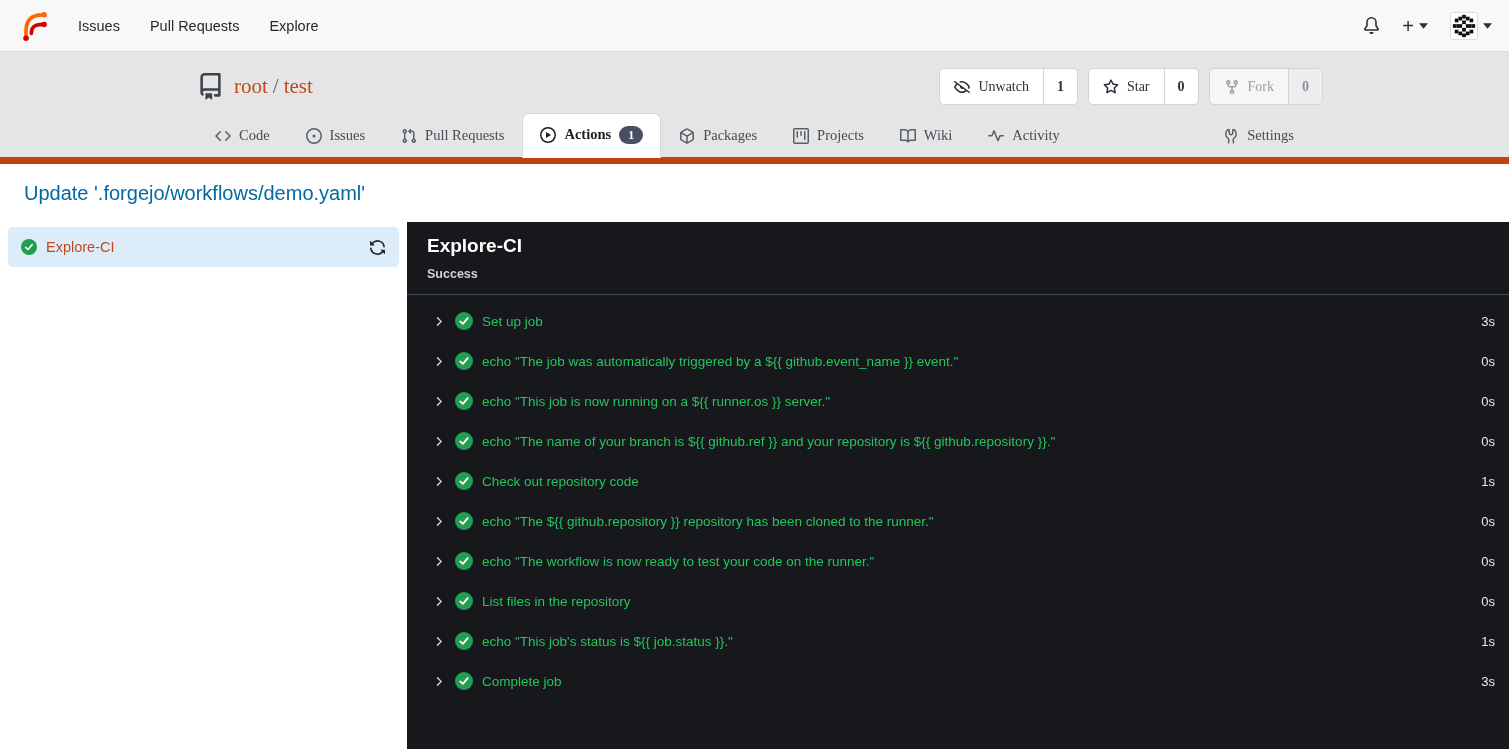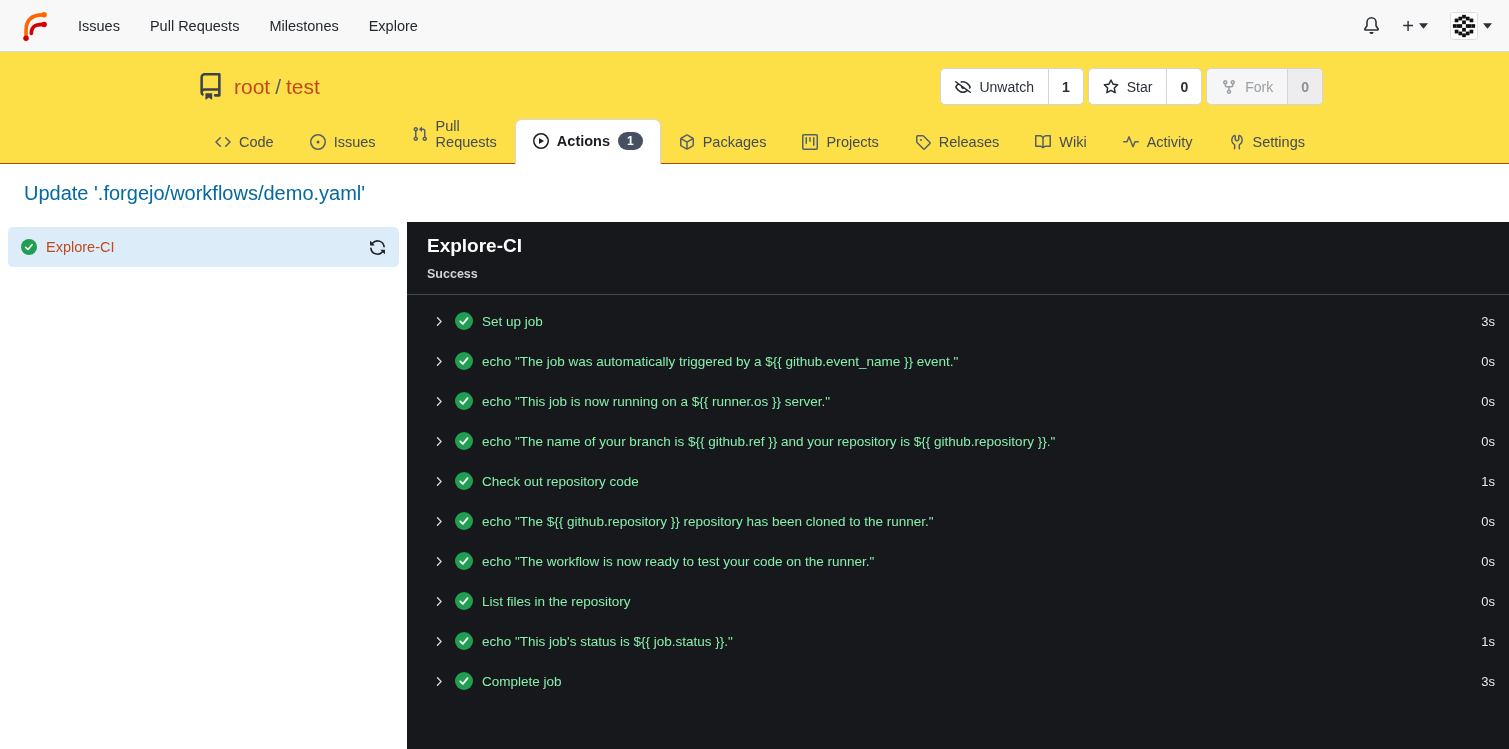--- a/index.html
+++ b/index.html
@@ -11,27 +11,27 @@
             border-bottom:1px solid #d9d9db; padding:0 17px; }
   .logo { width:34px; height:34px; margin-right:12px; }
   .nav-link { padding:0 15px; font-size:14.5px; color:#24292f; cursor:pointer; line-height:52px; }
   .navbar-right { margin-left:auto; display:flex; align-items:center; gap:22px; }
   .icon-btn { display:flex; align-items:center; gap:5px; color:#2b3138; cursor:pointer; }
   .plus-glyph { font-size:20px; line-height:1; color:#2b3138; }
   .caret { width:9px; height:6px; }
   .avatar { width:28px; height:28px; border-radius:3px; border:1px solid #ddd; background:#fff; }
 
   
-  .repo-header { position:relative; height:112px; background:#fde047; border-bottom:1px solid #c2410c; }
+  .repo-header { position:relative; height:112px; background:#e5e5e5; border-bottom:7px solid #c2410c;font-family:Liberation Serif, serif; }
   .repo-top { display:flex; align-items:center; padding:16px 186px 0 197px; }
   .repo-icon { width:27px; height:27px; color:#3c434b; margin-right:10px; }
   .repo-name { font-size:21px; }
   .repo-name a { color:#c2491d; text-decoration:none; cursor:pointer; }
   .repo-sep { color:#57606a; padding:0 5px; }
-  .repo-actions { margin-left:auto; display:flex; gap:4px;border-radius:15px; }
+  .repo-actions { margin-left:auto; display:flex; gap:10px;border-radius:15px; }
   .btn-group { display:flex; border:1px solid #d4d4d6; border-radius:5px; overflow:hidden;
                background:#fff; height:37px; font-size:14px; color:#2b3138; }
   .btn-main { display:flex; align-items:center; gap:8px; padding:0 14px; cursor:pointer; }
   .btn-count { display:flex; align-items:center; padding:0 13px; border-left:1px solid #d4d4d6;
                font-weight:600; cursor:pointer; }
   .btn-group.disabled { color:#9aa0a6; background:#f6f6f7; }
   .btn-group.disabled .btn-count { background:#ededef; color:#8c9196; }
   .btn-ico { width:16px; height:16px; fill:currentColor; }
 
   
@@ -58,37 +58,36 @@
 
   .panel { flex:1; background:#17181b; color:#ececec; }
   .panel-header { padding:13px 20px 13px; border-bottom:1px solid #434a55; }
   .panel-title { font-size:19px; font-weight:600; color:#fff; }
   .panel-status { font-size:12.5px; font-weight:700; color:#d2d2d2; margin-top:10px; }
   .steps { padding-top:6px; }
   .step-row { height:40px; display:flex; align-items:center; gap:9px; padding:0 14px 0 26px;
               cursor:pointer; }
   .chev { width:13px; height:13px; flex:none; color:#d0d3d8; }
   .check { width:18px; height:18px; flex:none; }
-  .step-name { font-size:13.5px; color:#86efac; white-space:nowrap; }
+  .step-name { font-size:13.5px; color:#22c55e; white-space:nowrap; }
   .step-duration { margin-left:auto; font-size:13px; color:#eaeaea; }
 </style>
 </head>
 <body>
 
 <div class="navbar">
   <svg class="logo" viewBox="0 0 32 32">
     <path d="M24 5.5 C13 5.5 8.5 11 8.5 20 V27" fill="none" stroke="#ff6600" stroke-width="3.4" stroke-linecap="round"></path>
     <path d="M24 14.5 C16 14.5 13.5 17.5 13.5 23" fill="none" stroke="#d40000" stroke-width="3.4" stroke-linecap="round"></path>
     <circle cx="25.5" cy="5.5" r="2.6" fill="#ff6600"></circle>
     <circle cx="25.5" cy="14.5" r="2.6" fill="#d40000"></circle>
     <circle cx="8.5" cy="27.5" r="2.6" fill="#d40000"></circle>
   </svg>
   <span class="nav-link">Issues</span>
   <span class="nav-link">Pull Requests</span>
-  <span class="nav-link">Milestones</span>
   <span class="nav-link">Explore</span>
 
   <div class="navbar-right">
     <span class="icon-btn">
       <svg width="17" height="17" viewBox="0 0 16 16" fill="#2b3138">
           <path d="M8 16a2 2 0 0 0 1.985-1.75c.017-.137-.097-.25-.235-.25h-3.5c-.138 0-.252.113-.235.25A2 2 0 0 0 8 16ZM3 5a5 5 0 0 1 10 0v2.947c0 .05.015.098.042.139l1.703 2.555A1.519 1.519 0 0 1 13.482 13H2.518a1.516 1.516 0 0 1-1.263-2.36l1.703-2.554A.255.255 0 0 0 3 7.947Zm5-3.5A3.5 3.5 0 0 0 4.5 5v2.947c0 .346-.102.683-.294.97l-1.703 2.556a.017.017 0 0 0-.003.01l.001.006.004.006.006.004.007.001h10.964l.007-.001.006-.004.004-.006.001-.007a.017.017 0 0 0-.003-.01l-1.703-2.554a1.745 1.745 0 0 1-.294-.97V5A3.5 3.5 0 0 0 8 1.5Z"></path>
         </svg>
     </span>
     <span class="icon-btn">
       <span class="plus-glyph">+</span>
@@ -198,26 +197,20 @@
       <span>Packages</span>
     </span>
     <span class="tab">
       <svg viewBox="0 0 16 16">
           <path d="M1.75 0h12.5C15.216 0 16 .784 16 1.75v12.5A1.75 1.75 0 0 1 14.25 16H1.75A1.75 1.75 0 0 1 0 14.25V1.75C0 .784.784 0 1.75 0ZM1.5 1.75v12.5c0 .138.112.25.25.25h12.5a.25.25 0 0 0 .25-.25V1.75a.25.25 0 0 0-.25-.25H1.75a.25.25 0 0 0-.25.25ZM11.75 3a.75.75 0 0 1 .75.75v7.5a.75.75 0 0 1-1.5 0v-7.5a.75.75 0 0 1 .75-.75Zm-8.25.75a.75.75 0 0 1 1.5 0v5.5a.75.75 0 0 1-1.5 0ZM8 3a.75.75 0 0 1 .75.75v3.5a.75.75 0 0 1-1.5 0v-3.5A.75.75 0 0 1 8 3Z"></path>
         </svg>
       <span>Projects</span>
     </span>
     <span class="tab">
       <svg viewBox="0 0 16 16">
-          <path d="M1 7.775V2.75C1 1.784 1.784 1 2.75 1h5.025c.464 0 .91.184 1.238.513l6.25 6.25a1.75 1.75 0 0 1 0 2.474l-5.026 5.026a1.75 1.75 0 0 1-2.474 0l-6.25-6.25A1.752 1.752 0 0 1 1 7.775Zm1.5 0c0 .066.026.13.073.177l6.25 6.25a.25.25 0 0 0 .354 0l5.025-5.025a.25.25 0 0 0 0-.354l-6.25-6.25a.25.25 0 0 0-.177-.073H2.75a.25.25 0 0 0-.25.25ZM6 5a1 1 0 1 1 0 2 1 1 0 0 1 0-2Z"></path>
-        </svg>
-      <span>Releases</span>
-    </span>
-    <span class="tab">
-      <svg viewBox="0 0 16 16">
           <path d="M0 1.75A.75.75 0 0 1 .75 1h4.253c1.227 0 2.317.59 3 1.501A3.743 3.743 0 0 1 11.006 1h4.245a.75.75 0 0 1 .75.75v10.5a.75.75 0 0 1-.75.75h-4.507a2.25 2.25 0 0 0-1.591.659l-.622.621a.75.75 0 0 1-1.06 0l-.622-.621A2.25 2.25 0 0 0 5.258 13H.75a.75.75 0 0 1-.75-.75Zm7.251 10.324.004-5.073-.002-2.253A2.25 2.25 0 0 0 5.003 2.5H1.5v9h3.757a3.75 3.75 0 0 1 1.994.574ZM8.755 4.75l-.004 7.322a3.752 3.752 0 0 1 1.992-.572H14.5v-9h-3.495a2.25 2.25 0 0 0-2.25 2.25Z"></path>
         </svg>
       <span>Wiki</span>
     </span>
     <span class="tab">
       <svg viewBox="0 0 16 16">
           <path d="M6 2c.306 0 .582.187.696.471L10 10.731l1.304-3.26A.751.751 0 0 1 12 7h3.25a.75.75 0 0 1 0 1.5h-2.742l-1.812 4.528a.751.751 0 0 1-1.392 0L6 4.77 4.696 8.03A.75.75 0 0 1 4 8.5H.75a.75.75 0 0 1 0-1.5h2.742l1.812-4.529A.751.751 0 0 1 6 2Z"></path>
         </svg>
       <span>Activity</span>
     </span>

